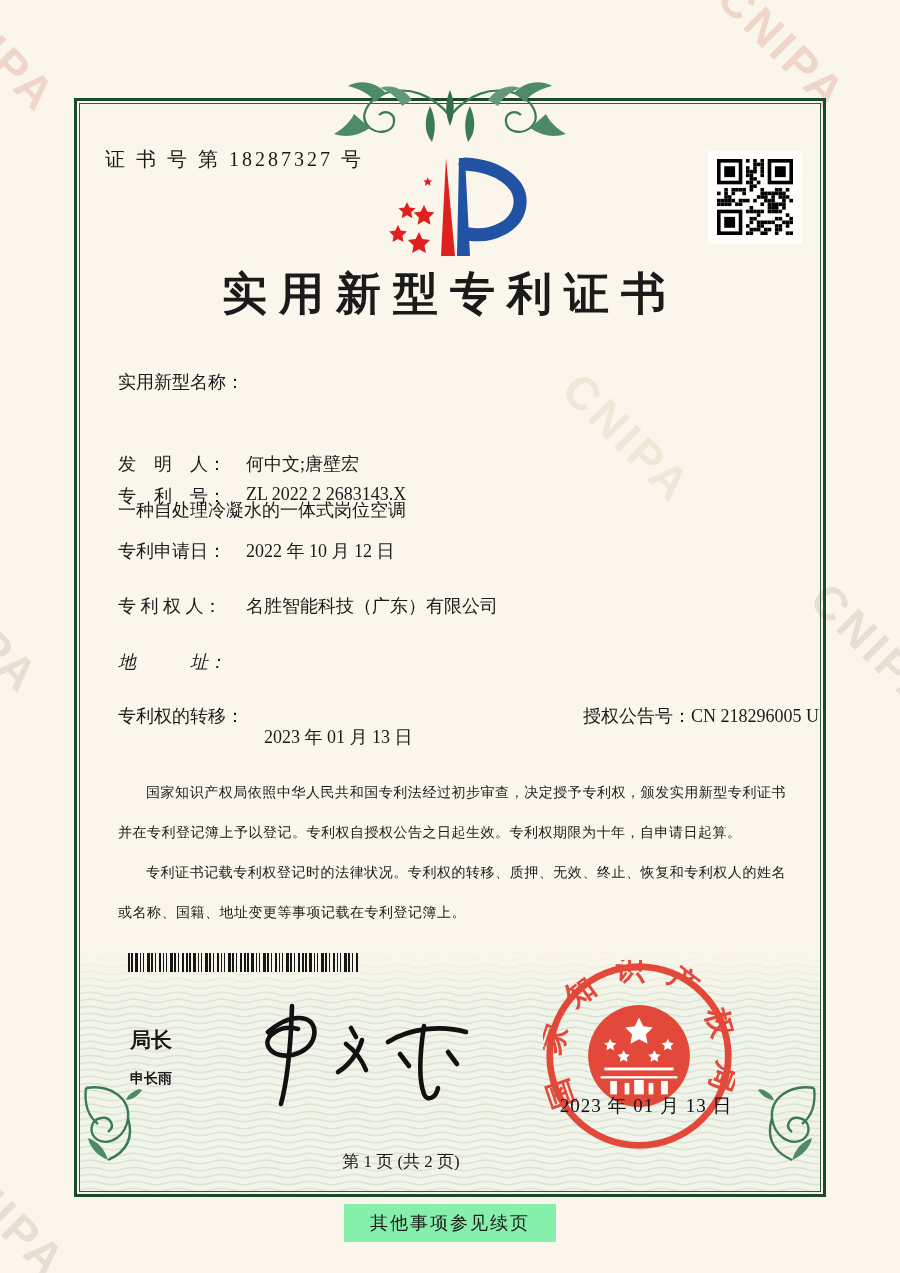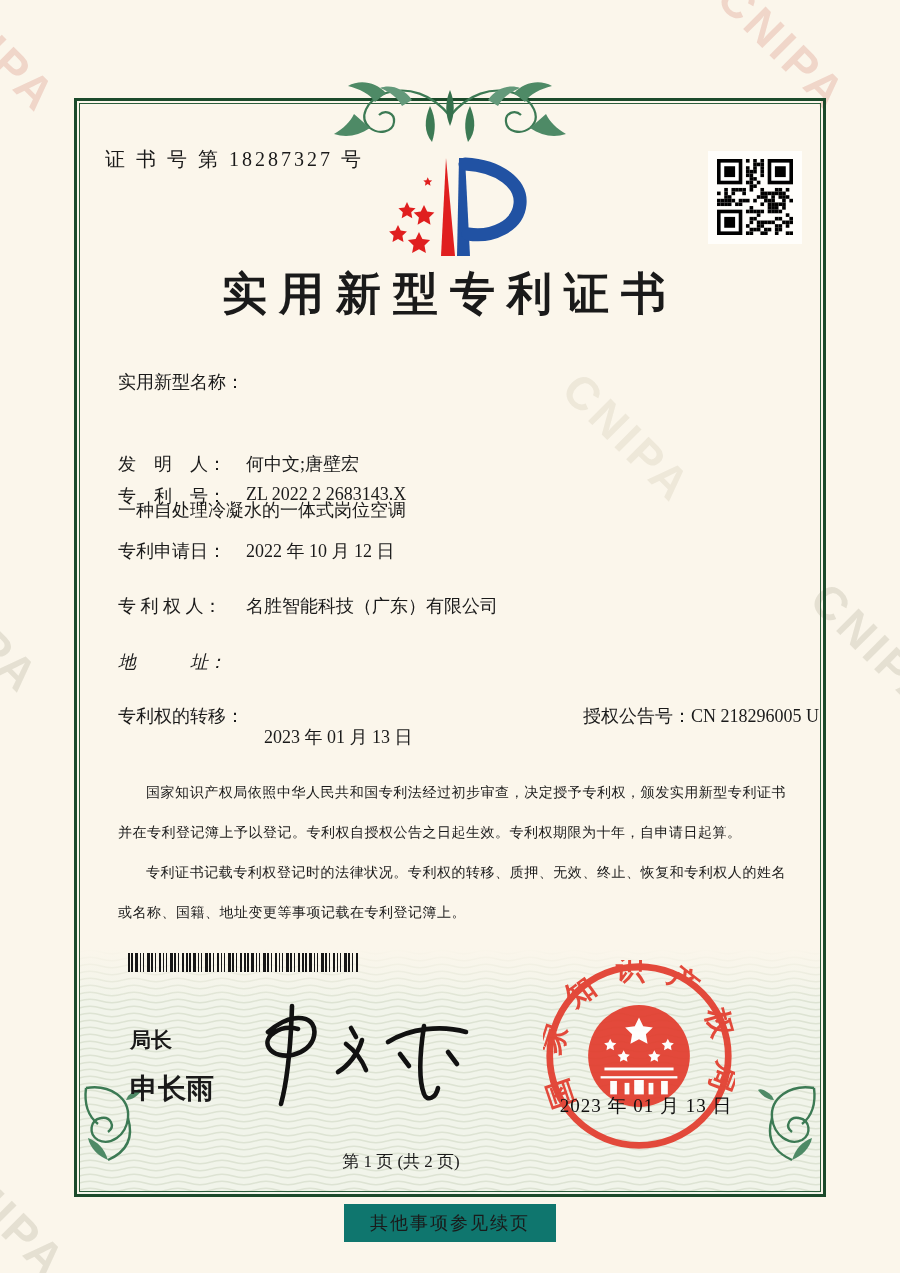--- a/index.html
+++ b/index.html
@@ -56,33 +56,33 @@
   
   #barcode{left:128px;top:953px;width:231px;height:19px;z-index:3;
      background:repeating-linear-gradient(90deg,
         #161616 0 1.6px, transparent 1.6px 3.4px,
         #161616 3.4px 4.6px, transparent 4.6px 7.4px,
         #161616 7.4px 10px, transparent 10px 11.6px);}
 
   
   #officer-title{left:130px;top:1026px;font-size:21px;z-index:3;
      font-family:"Liberation Sans","DejaVu Sans",sans-serif;font-weight:600;}
-  #officer-name{left:130px;top:1070px;font-size:28px;z-index:3;
+  #officer-name{left:130px;top:1070px;font-size:14px;z-index:3;
      font-family:Liberation Mono, monospace;font-weight:600;}
   #signature{left:238px;top:998px;width:240px;height:112px;z-index:4;}
 
   
   #seal{left:543px;top:960px;width:192px;height:192px;z-index:3;opacity:0.93;}
   #seal-date{left:551px;top:1093px;width:190px;text-align:center;font-size:19px;
      letter-spacing:1px;z-index:5;color:#101010;}
 
   
   #page-info{left:0;top:1150px;width:802px;text-align:center;font-size:17px;z-index:3;}
   #continuation{left:0;top:1204px;width:900px;text-align:center;z-index:3;}
-  #continuation span{display:inline-block;background:#0f766e;padding:7px 26px;
+  #continuation span{display:inline-block;background:#86efac;padding:7px 26px;
      font-size:18px;letter-spacing:2px;}
 
   
   #ornament-top{left:320px;top:76px;width:260px;height:72px;z-index:3;}
   .corner-flourish{width:62px;height:80px;z-index:3;}
   #flourish-bl{left:80px;top:1082px;}
   #flourish-br{left:758px;top:1082px;transform:scaleX(-1);}
 </style>
 </head>
 <body>

